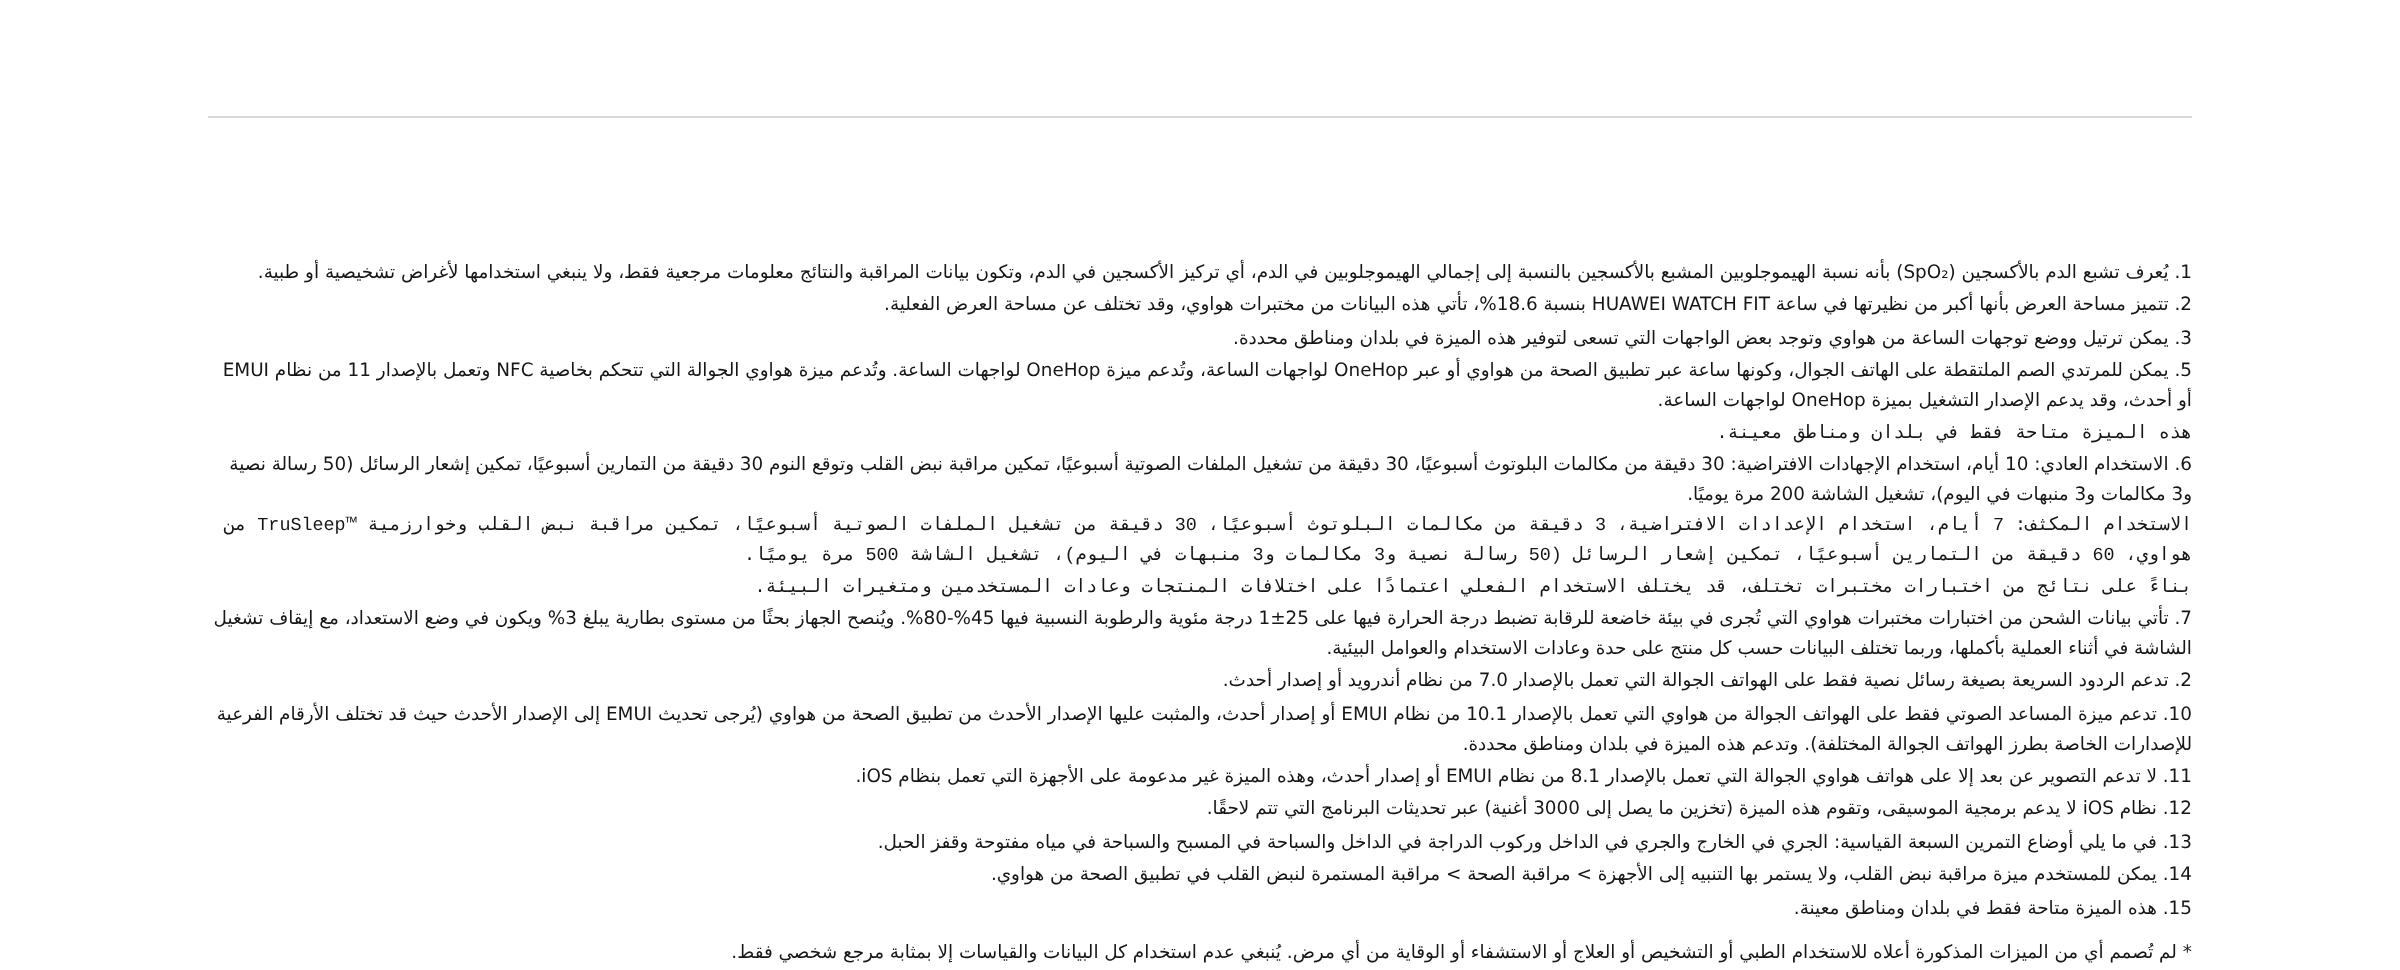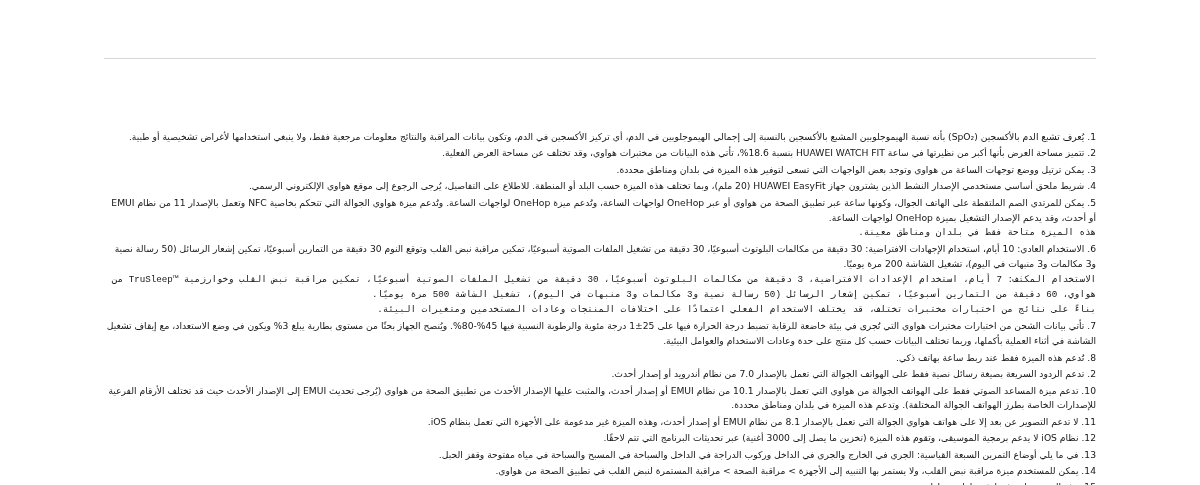--- a/index.html
+++ b/index.html
@@ -55,28 +55,26 @@
 </style>
 </head>
 <body>
 
 <div class="page">
   <div class="top-rule"></div>
   <div class="notes">
     <p class="note">1. يُعرف تشبع الدم بالأكسجين (SpO₂) بأنه نسبة الهيموجلوبين المشبع بالأكسجين بالنسبة إلى إجمالي الهيموجلوبين في الدم، أي تركيز الأكسجين في الدم، وتكون بيانات المراقبة والنتائج معلومات مرجعية فقط، ولا ينبغي استخدامها لأغراض تشخيصية أو طبية.</p>
     <p class="note">2. تتميز مساحة العرض بأنها أكبر من نظيرتها في ساعة HUAWEI WATCH FIT بنسبة 18.6%، تأتي هذه البيانات من مختبرات هواوي، وقد تختلف عن مساحة العرض الفعلية.</p>
     <p class="note">3. يمكن ترتيل ووضع توجهات الساعة من هواوي وتوجد بعض الواجهات التي تسعى لتوفير هذه الميزة في بلدان ومناطق محددة.</p>
-    <p class="note">4. شريط ملحق أساسي مستخدمي الإصدار النشط الذين يشترون جهاز HUAWEI EasyFit (20 ملم)، وبما تختلف هذه الميزة حسب البلد أو المنطقة. للاطلاع على التفاصيل، يُرجى الرجوع إلى موقع هواوي الإلكتروني الرسمي.</p>
     <p class="note">5. يمكن للمرتدي الصم الملتقطة على الهاتف الجوال، وكونها ساعة عبر تطبيق الصحة من هواوي أو عبر OneHop لواجهات الساعة، وتُدعم ميزة OneHop لواجهات الساعة. وتُدعم ميزة هواوي الجوالة التي تتحكم بخاصية NFC وتعمل بالإصدار 11 من نظام EMUI أو أحدث، وقد يدعم الإصدار التشغيل بميزة OneHop لواجهات الساعة.</p>
     <p class="note continuation">هذه الميزة متاحة فقط في بلدان ومناطق معينة.</p>
     <p class="note">6. الاستخدام العادي: 10 أيام، استخدام الإجهادات الافتراضية: 30 دقيقة من مكالمات البلوتوث أسبوعيًا، 30 دقيقة من تشغيل الملفات الصوتية أسبوعيًا، تمكين مراقبة نبض القلب وتوقع النوم 30 دقيقة من التمارين أسبوعيًا، تمكين إشعار الرسائل (50 رسالة نصية و3 مكالمات و3 منبهات في اليوم)، تشغيل الشاشة 200 مرة يوميًا.</p>
     <p class="note continuation">الاستخدام المكثف: 7 أيام، استخدام الإعدادات الافتراضية، 3 دقيقة من مكالمات البلوتوث أسبوعيًا، 30 دقيقة من تشغيل الملفات الصوتية أسبوعيًا، تمكين مراقبة نبض القلب وخوارزمية ™TruSleep من هواوي، 60 دقيقة من التمارين أسبوعيًا، تمكين إشعار الرسائل (50 رسالة نصية و3 مكالمات و3 منبهات في اليوم)، تشغيل الشاشة 500 مرة يوميًا.</p>
     <p class="note continuation">بناءً على نتائج من اختبارات مختبرات تختلف، قد يختلف الاستخدام الفعلي اعتمادًا على اختلافات المنتجات وعادات المستخدمين ومتغيرات البيئة.</p>
     <p class="note">7. تأتي بيانات الشحن من اختبارات مختبرات هواوي التي تُجرى في بيئة خاضعة للرقابة تضبط درجة الحرارة فيها على 25±1 درجة مئوية والرطوبة النسبية فيها 45%-80%. ويُنصح الجهاز بحثًا من مستوى بطارية يبلغ 3% ويكون في وضع الاستعداد، مع إيقاف تشغيل الشاشة في أثناء العملية بأكملها، وربما تختلف البيانات حسب كل منتج على حدة وعادات الاستخدام والعوامل البيئية.</p>
-    <p class="note">8. تُدعم هذه الميزة فقط عند ربط ساعة بهاتف ذكي.</p>
     <p class="note">2. تدعم الردود السريعة بصيغة رسائل نصية فقط على الهواتف الجوالة التي تعمل بالإصدار 7.0 من نظام أندرويد أو إصدار أحدث.</p>
     <p class="note">10. تدعم ميزة المساعد الصوتي فقط على الهواتف الجوالة من هواوي التي تعمل بالإصدار 10.1 من نظام EMUI أو إصدار أحدث، والمثبت عليها الإصدار الأحدث من تطبيق الصحة من هواوي (يُرجى تحديث EMUI إلى الإصدار الأحدث حيث قد تختلف الأرقام الفرعية للإصدارات الخاصة بطرز الهواتف الجوالة المختلفة). وتدعم هذه الميزة في بلدان ومناطق محددة.</p>
     <p class="note">11. لا تدعم التصوير عن بعد إلا على هواتف هواوي الجوالة التي تعمل بالإصدار 8.1 من نظام EMUI أو إصدار أحدث، وهذه الميزة غير مدعومة على الأجهزة التي تعمل بنظام iOS.</p>
     <p class="note">12. نظام iOS لا يدعم برمجية الموسيقى، وتقوم هذه الميزة (تخزين ما يصل إلى 3000 أغنية) عبر تحديثات البرنامج التي تتم لاحقًا.</p>
     <p class="note">13. في ما يلي أوضاع التمرين السبعة القياسية: الجري في الخارج والجري في الداخل وركوب الدراجة في الداخل والسباحة في المسبح والسباحة في مياه مفتوحة وقفز الحبل.</p>
     <p class="note">14. يمكن للمستخدم ميزة مراقبة نبض القلب، ولا يستمر بها التنبيه إلى الأجهزة &gt; مراقبة الصحة &gt; مراقبة المستمرة لنبض القلب في تطبيق الصحة من هواوي.</p>
     <p class="note">15. هذه الميزة متاحة فقط في بلدان ومناطق معينة.</p>
     <p class="note footnote">* لم تُصمم أي من الميزات المذكورة أعلاه للاستخدام الطبي أو التشخيص أو العلاج أو الاستشفاء أو الوقاية من أي مرض. يُنبغي عدم استخدام كل البيانات والقياسات إلا بمثابة مرجع شخصي فقط.</p>
   </div>
 </div>

